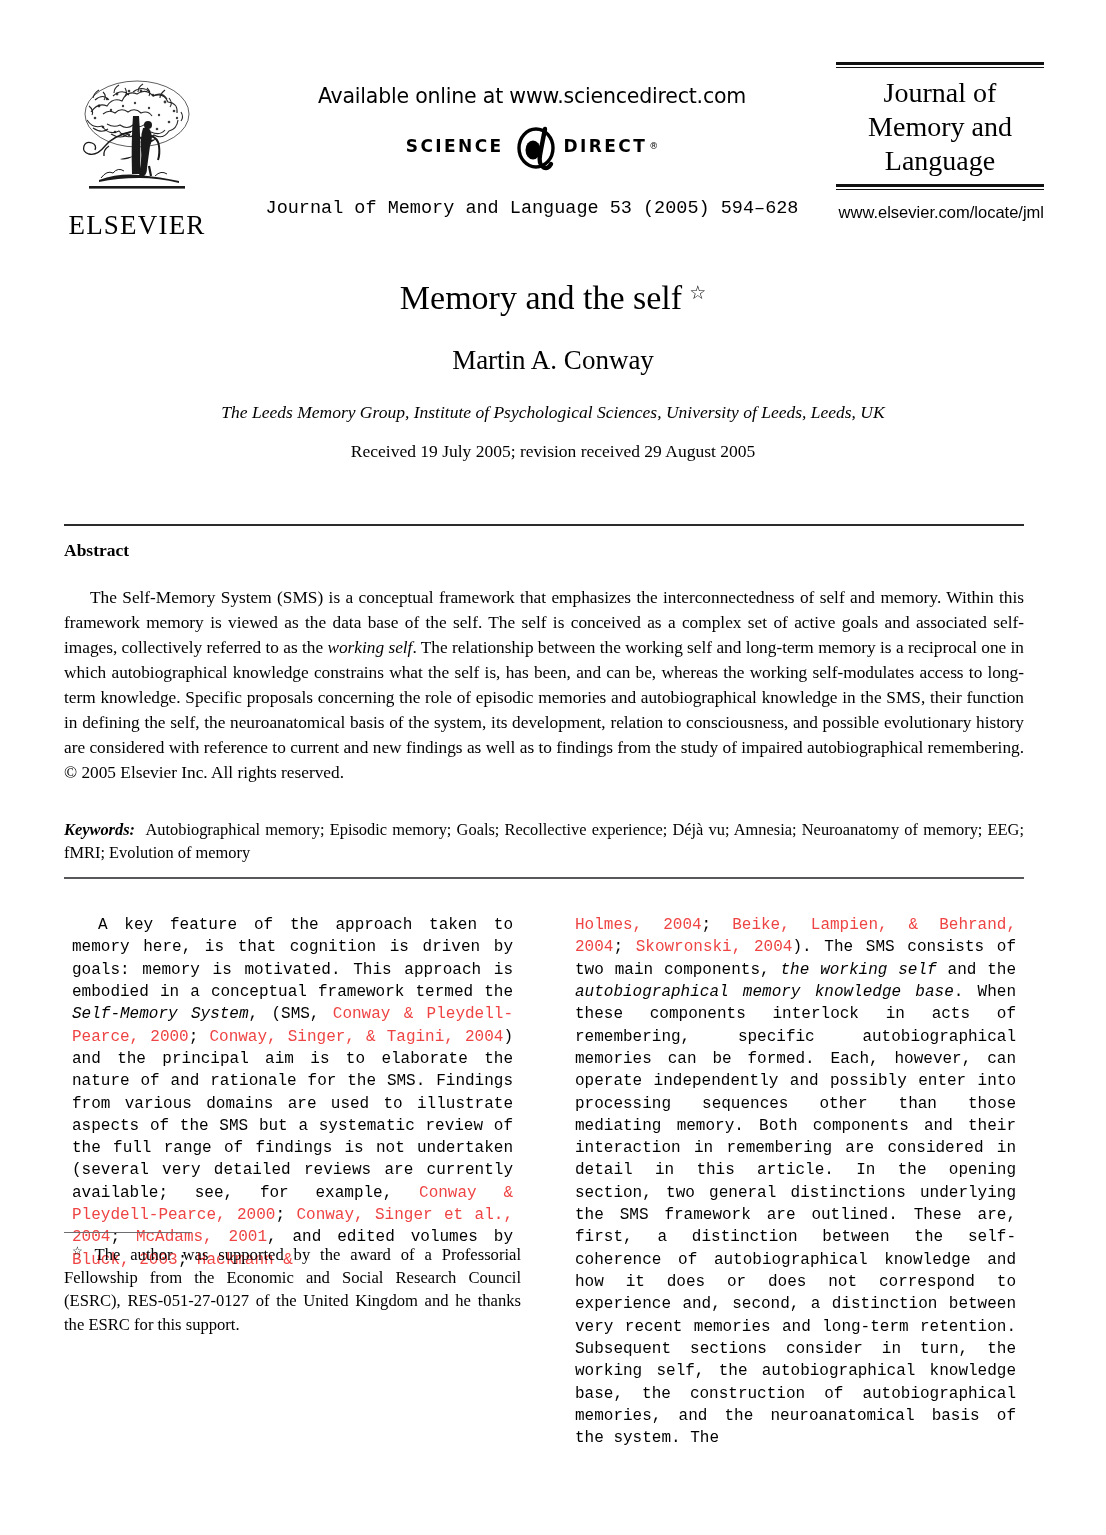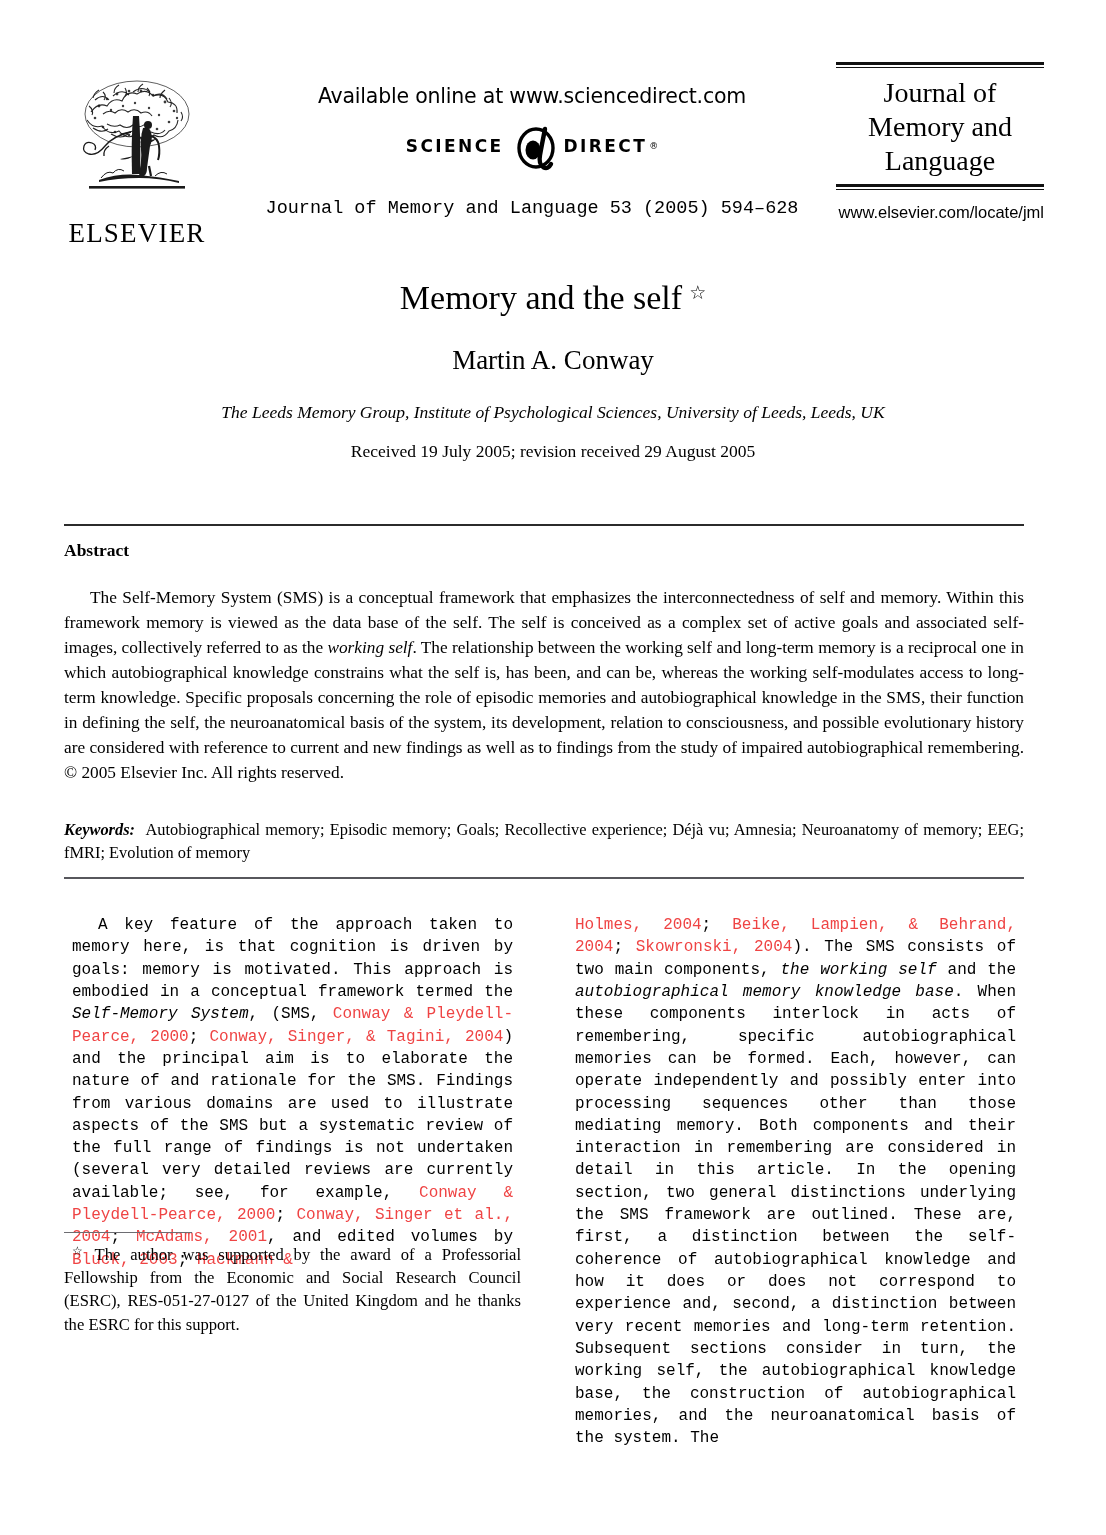--- a/index.html
+++ b/index.html
@@ -40,21 +40,21 @@
     text-align: center;
   }
   .elsevier-tree {
     display: block;
     margin: 0 auto;
   }
   .elsevier-word {
     font-family: "Liberation Serif", "DejaVu Serif", serif;
     font-size: 27px;
     letter-spacing: 1.2px;
-    margin-top: 10px;
+    margin-top: 2px;
     line-height: 1;
   }
 
   .sd-block {
     position: absolute;
     left: 190px;
     top: 22px;
     width: 560px;
     text-align: center;
   }

